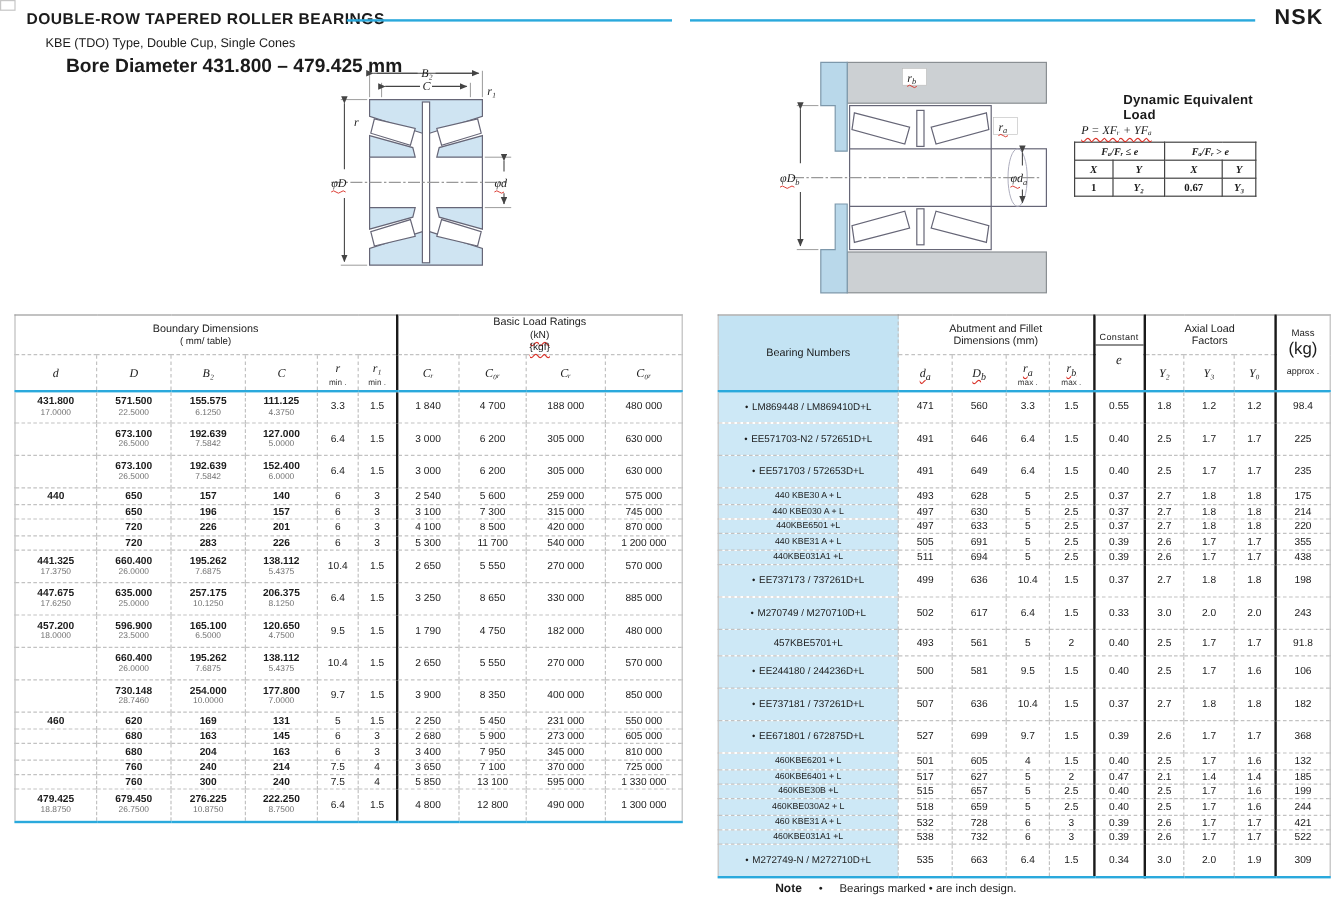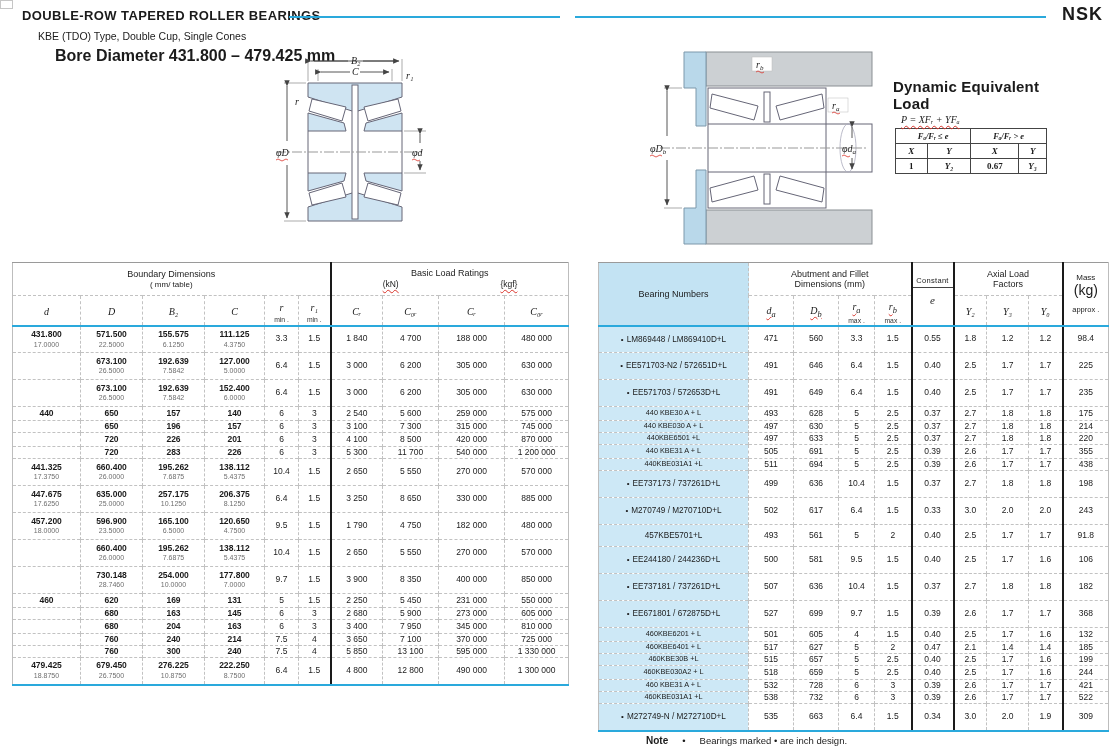--- a/index.html
+++ b/index.html
@@ -26,21 +26,21 @@
 
   
   .diag{position:absolute;}
   #ldiag{left:270px;top:53px;}
   #rdiag{left:646px;top:48px;}
   .svg-dim{font-family:"Liberation Serif",serif;font-style:italic;font-size:10px;fill:#222;}
   .svg-sub{font-size:7px;}
 
   
   #loadpanel{position:absolute;left:893px;top:78px;width:178px;font-size:9px;}
-  #loadpanel h3{font-size:15px;font-weight:bold;letter-spacing:.2px;}
+  #loadpanel h3{font-size:11px;font-weight:bold;letter-spacing:.2px;margin-left:43px;}
   .formula{font-family:"Liberation Serif",serif;font-style:italic;font-size:10px;margin:2px 0 3px 8px;}
   #eqtable{border-collapse:collapse;width:152px;margin-left:2px;font-family:"Liberation Serif",serif;}
   #eqtable td{border:1px solid #444;text-align:center;font-size:9px;height:15px;}
   #eqtable .cond{font-style:italic;font-size:8.5px;}
   #eqtable .sym{font-style:italic;}
   #loadpanel .small{font-size:8.8px;line-height:1.45;margin-left:2px;}
   #static-block{margin-top:6px;}
   .wavy{text-decoration:underline wavy var(--red);text-decoration-thickness:1px;text-underline-offset:2px;}
 
   
@@ -58,21 +58,21 @@
   tbody tr:last-child td{border-bottom:2px solid var(--cyan);}
   tr.h-t td{height:27px;} tr.h-m td{height:22px;} tr.h-sg td{height:14px;} tr.h-s td{height:12px;}
   .mm{font-size:8.5px;font-weight:600;}
   .inch{font-size:7px;font-weight:400;color:#6e6e6e;margin-top:1px;}
   .secL{border-left:2px solid #1a1a1a !important;}
   .ecol{border-left:2px solid #1a1a1a !important;border-right:2px solid #1a1a1a !important;}
   .massL{border-left:2px solid #1a1a1a !important;}
 
   #ltable{left:12px;width:556px;}
   #rtable{left:598px;width:510px;}
-  .units{display:flex;margin-top:2px;font-size:8.5px;}
+  .units{display:flex;margin-top:2px;font-size:8.5px;flex-direction:column;}
   .units span{flex:1;}
   th.bname-h{background:var(--hblue);font-size:9.5px;}
   td.bname{background:var(--lblue);text-align:left;padding-left:6px;font-size:8.2px;font-weight:700;
            white-space:nowrap;overflow:hidden;}
   tr.h-s td.bname,tr.h-sg td.bname{font-size:7.3px;}
   td.bname .star{margin-right:3px;font-size:8px;}
   #rtable .consttop{font-size:7.5px;letter-spacing:.3px;border-bottom:1px solid #444;padding:2px 0;}
   #rtable .esym{font-family:"Liberation Serif",serif;font-style:italic;font-size:11px;padding:6px 0;}
   .approx{font-size:7.5px;margin-top:8px;}
 

